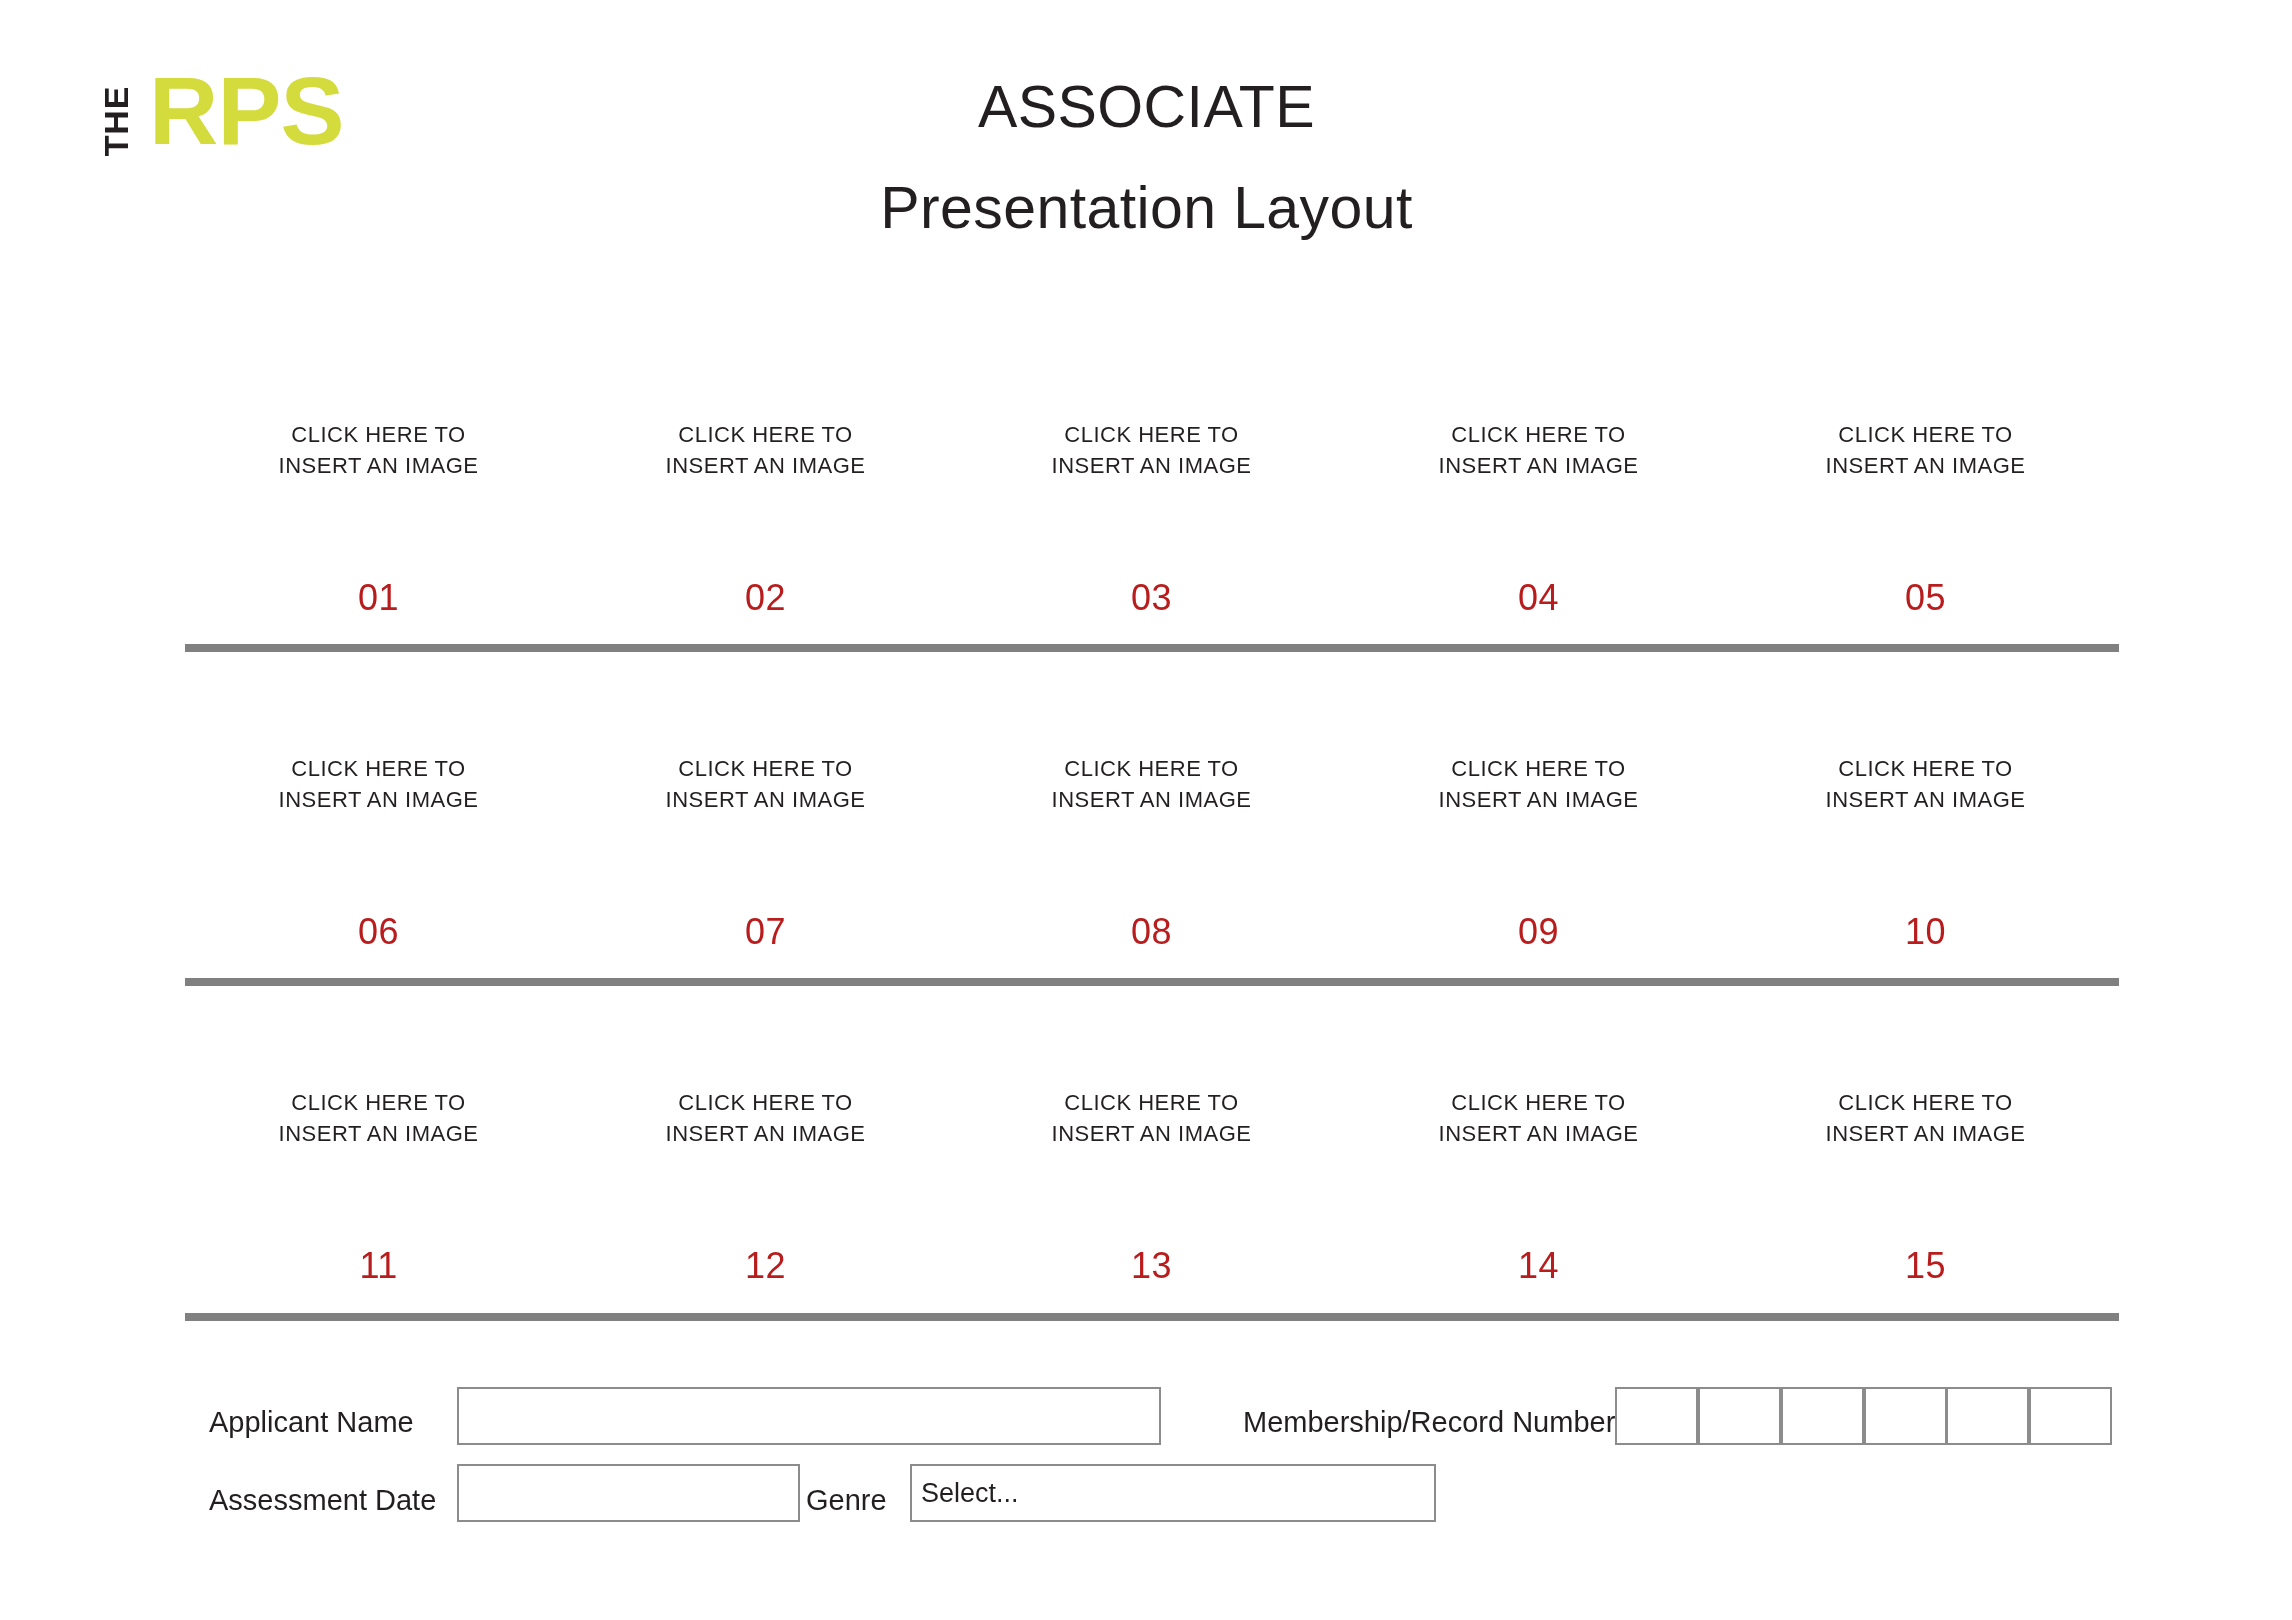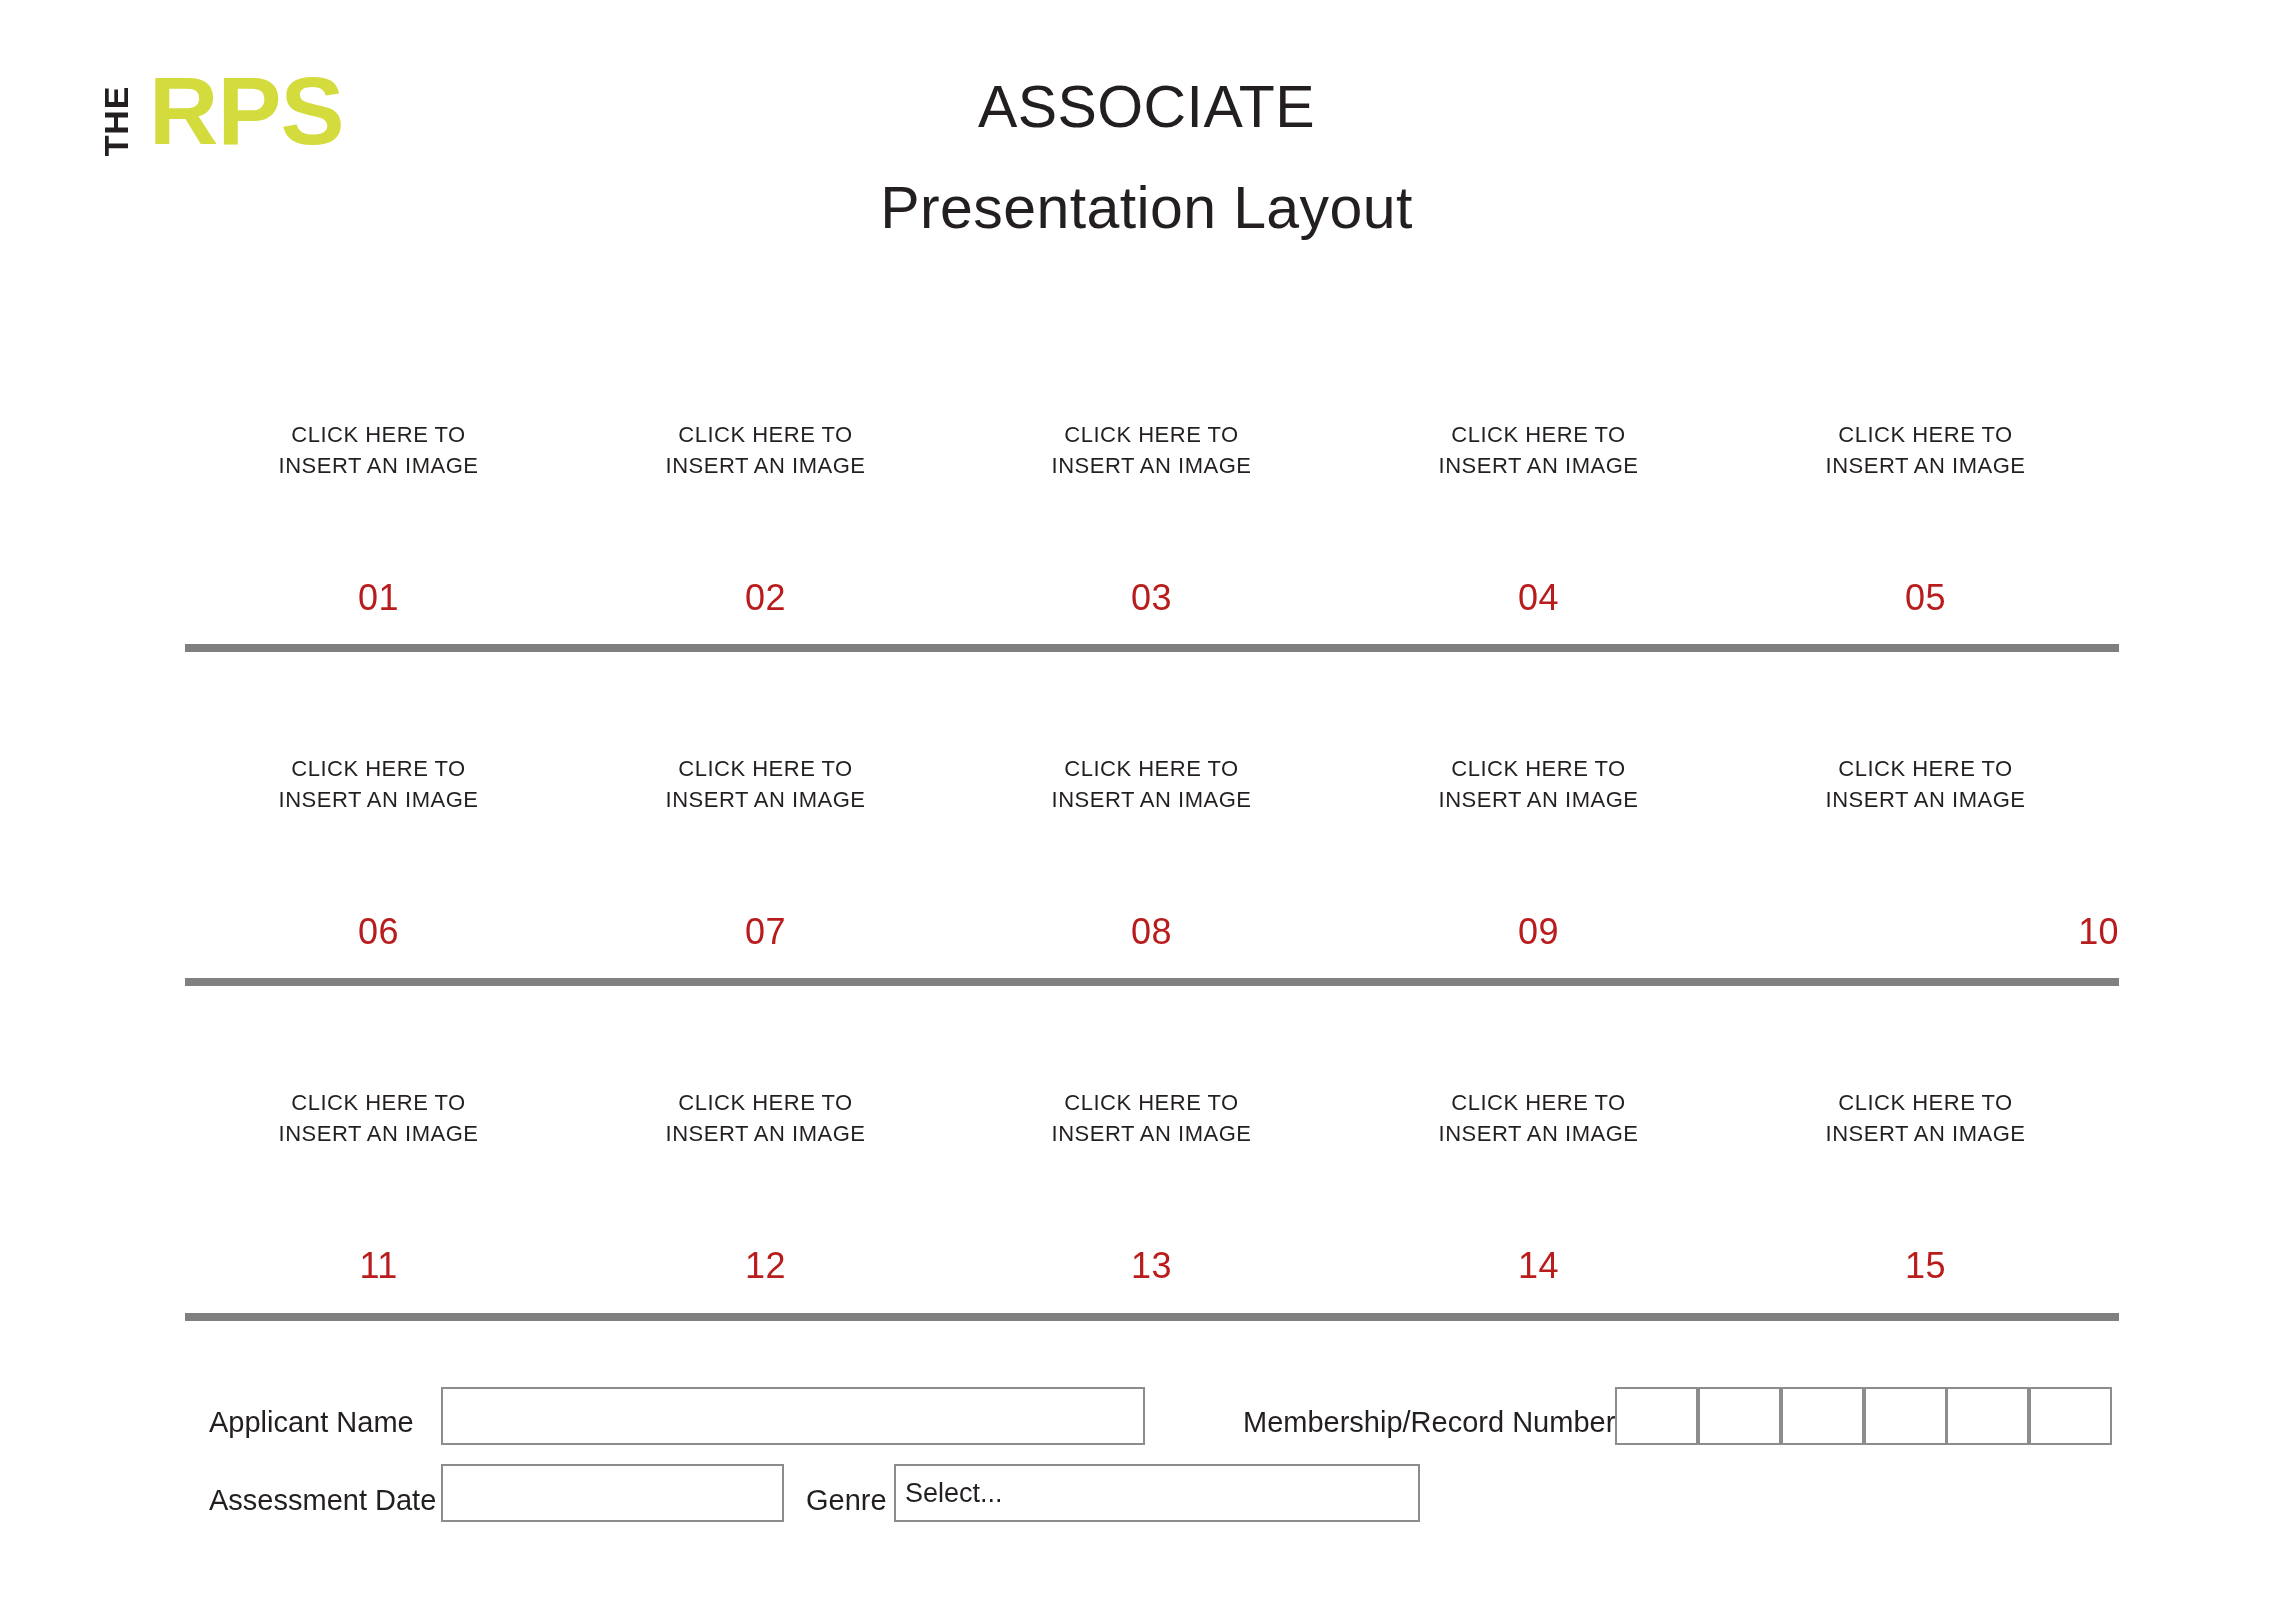--- a/index.html
+++ b/index.html
@@ -147,20 +147,21 @@
     font-size: 29px;
     font-weight: 400;
     color: #231f20;
     white-space: nowrap;
   }
   .form-box {
     position: absolute;
     background: #ffffff;
     border: 2.7px solid #8c8c8c;
     box-sizing: border-box;
+    margin-left: 16px;
   }
   .form-box-text {
     position: absolute;
     left: 9px;
     top: 50%;
     transform: translateY(-50%);
     font-size: 27px;
     color: #231f20;
     white-space: nowrap;
   }
@@ -259,21 +260,21 @@
           <div>CLICK HERE TO</div>
           <div>INSERT AN IMAGE</div>
         </div>
         <div class="cell-num" style="top:158px;">09</div>
       </div>
       <div class="cell" style="left:1547px;">
         <div class="ph-text" style="top:0px;">
           <div>CLICK HERE TO</div>
           <div>INSERT AN IMAGE</div>
         </div>
-        <div class="cell-num" style="top:158px;text-align:right;">10</div>
+        <div class="cell-num" style="top:158px;">10</div>
       </div>
     </div>
   </div>
   <div class="sep" style="top:978px;"></div>
 
   <div class="row" style="top:1087px; height:205px;">
     <div class="cells">
       <div class="cell" style="left:0px;">
         <div class="ph-text" style="top:0px;">
           <div>CLICK HERE TO</div>

